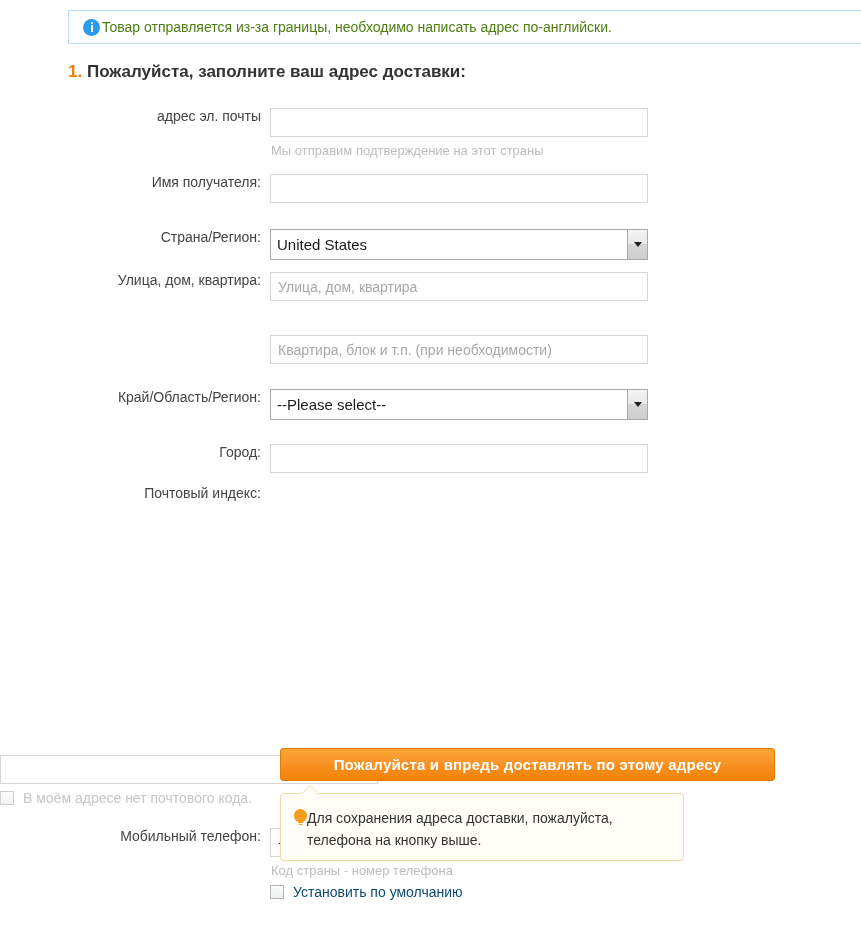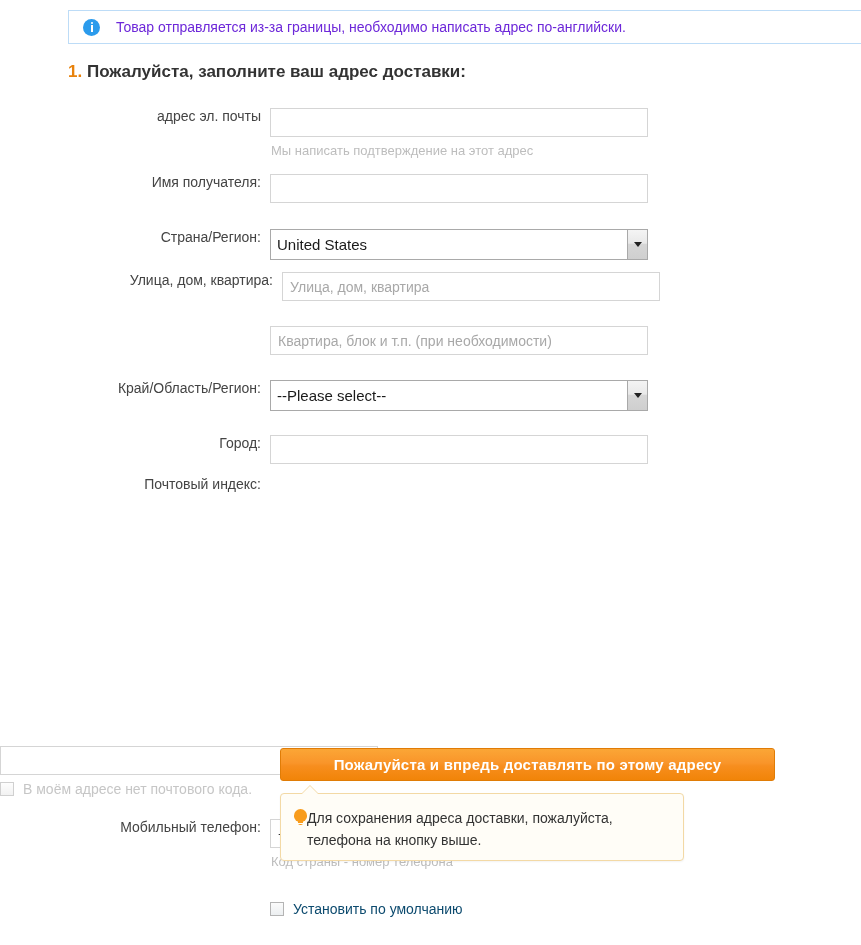--- a/index.html
+++ b/index.html
@@ -47,23 +47,23 @@
     border-radius: 50%;
   }
   .info-icon::after {
     content: "";
     position: absolute;
     left: 7.5px; top: 6.5px;
     width: 2px; height: 7px;
     background: #fff;
   }
   .info-text {
-    margin-left: 16px;
-    font-size: 14px;
-    color: #6d28d9;
+    margin-left: 2px;
+    font-size: 14px;
+    color: #4d7c0f;
     white-space: nowrap;
   }
 
   
   .section-heading {
     position: absolute;
     left: 68px;
     top: 62px;
     font-size: 17px;
     font-weight: bold;
@@ -303,21 +303,21 @@
   <span class="num">1.</span>
   <span>Пожалуйста, заполните ваш адрес доставки:</span>
 </div>
 
 <div class="form">
 
   <div class="row" style="margin-bottom:16px;">
     <div class="label-col">адрес эл. почты</div>
     <div class="field-col">
       <input class="txt" type="text" value="" placeholder="" style="">
-      <div class="hint">Мы написать подтверждение на этот адрес</div>
+      <div class="hint">Мы отправим подтверждение на этот страны</div>
     </div>
   </div>
 
   <div class="row" style="margin-bottom:26px;">
     <div class="label-col">Имя получателя:</div>
     <div class="field-col">
       <input class="txt" type="text" value="" placeholder="" style="">
     </div>
   </div>
 
@@ -326,21 +326,21 @@
     <div class="field-col">
       <div class="sel-wrap">
         <span class="sel-value">United States</span>
         <span class="sel-btn">
             <span class="caret"></span>
           </span>
       </div>
     </div>
   </div>
 
-  <div class="row" style="margin-bottom:25px;padding-left:12px;">
+  <div class="row" style="margin-bottom:34px;">
     <div class="label-col">Улица, дом, квартира:</div>
     <div class="field-col">
       <input class="txt" type="text" value="" placeholder="Улица, дом, квартира" style="">
     </div>
   </div>
 
   <div class="row" style="margin-bottom:25px;">
     <div class="label-col"></div>
     <div class="field-col">
       <input class="txt" type="text" value="" placeholder="Квартира, блок и т.п. (при необходимости)" style="">
@@ -370,21 +370,21 @@
     <div class="label-col">Почтовый индекс:</div>
     <div class="field-col">
       <input class="txt" type="text" value="" placeholder="" style="">
       <div class="cb-row">
         <span class="cb disabled"></span>
         <span class="cb-label disabled">В моём адресе нет почтового кода.</span>
       </div>
     </div>
   </div>
 
-  <div class="row" style="margin-bottom:26px;">
+  <div class="row" style="">
     <div class="label-col">Мобильный телефон:</div>
     <div class="field-col">
       <div class="phone-line">
         <input class="phone-code" type="text" value="+1" style="">
         <input class="phone-num" type="text" value="" style="">
       </div>
       <div class="hint">Код страны - номер телефона</div>
     </div>
   </div>
 

